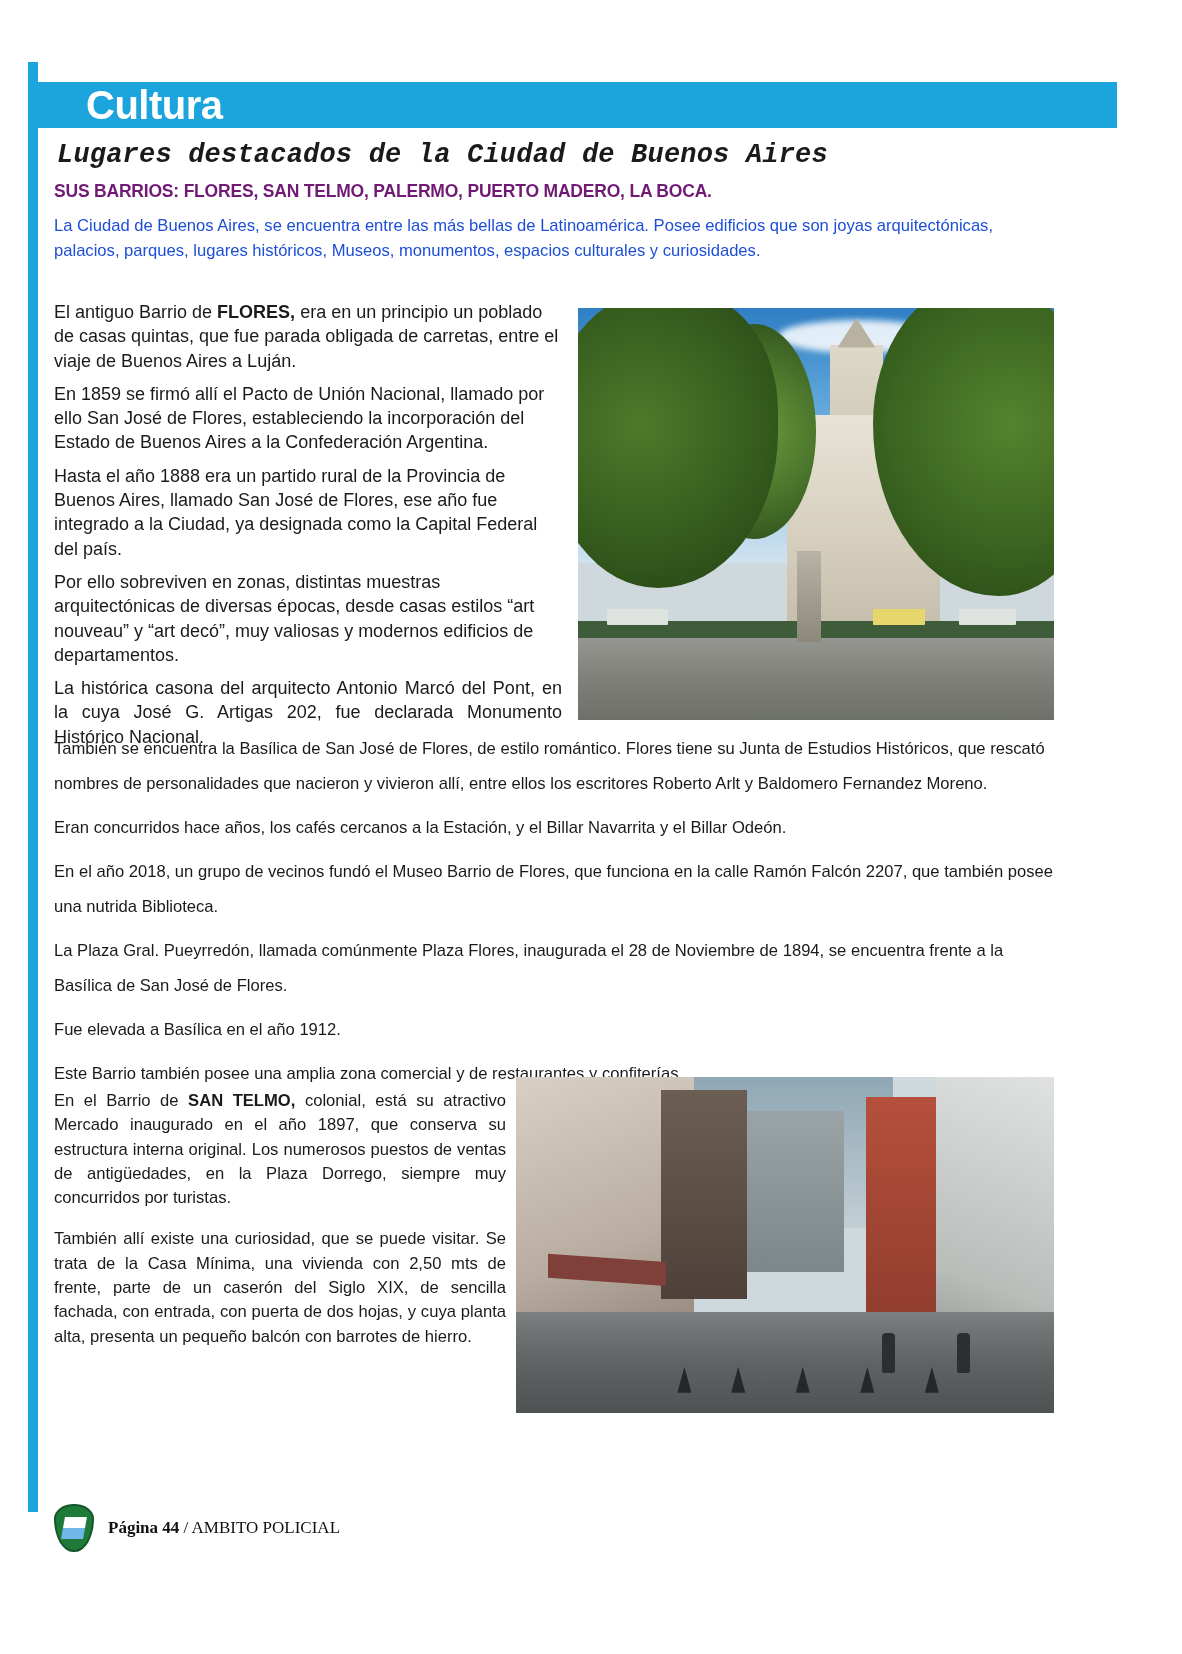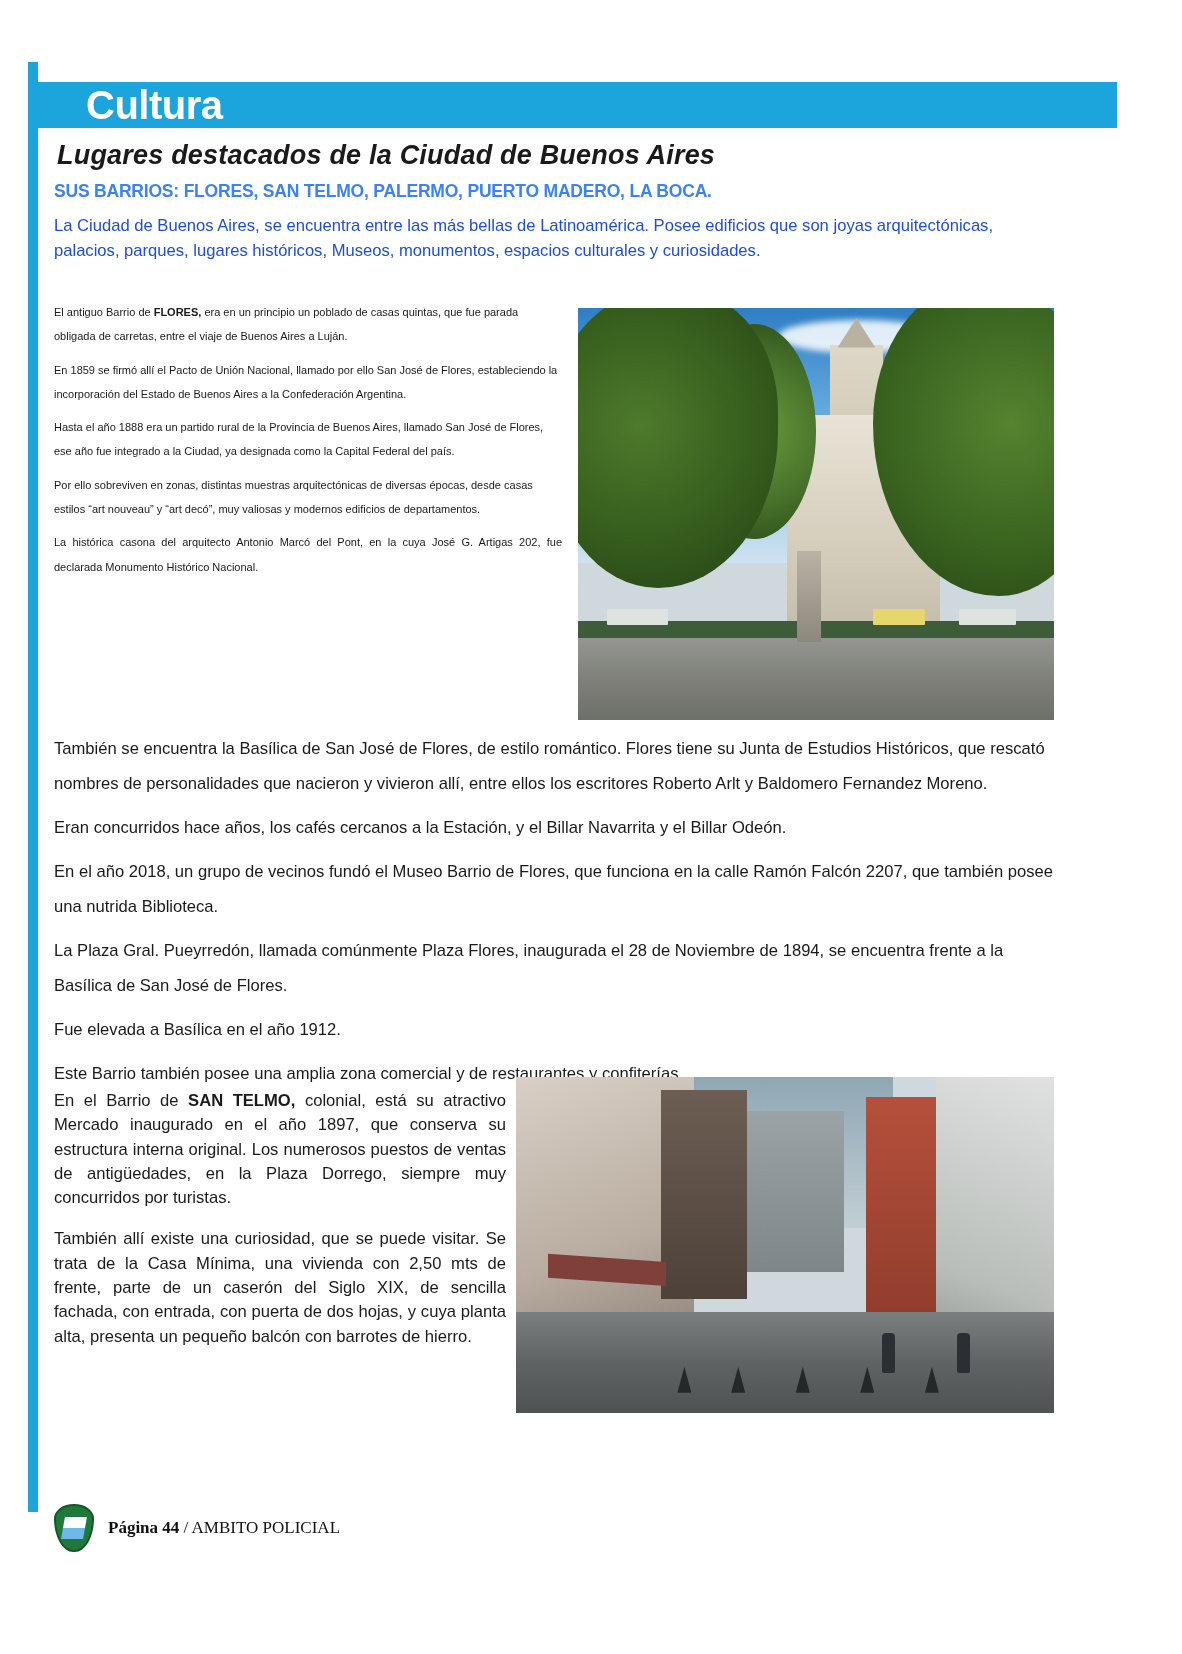--- a/index.html
+++ b/index.html
@@ -43,55 +43,55 @@
     color: #ffffff;
     letter-spacing: -0.5px;
     line-height: 52px;
   }
 
   
   .section-title {
     position: absolute;
     left: 57px;
     top: 140px;
-    font-family: Liberation Sans, sans-serif;
+    font-family: Liberation Mono, monospace;
     font-style: italic;
     font-weight: bold;
     font-size: 27px;
     color: #1a1a1a;
     letter-spacing: 0.2px;
   }
   .subsection-title {
     position: absolute;
     left: 54px;
     top: 181px;
     font-size: 17.5px;
     font-weight: bold;
-    color: #3b82f6;
+    color: #701a75;
     letter-spacing: -0.2px;
   }
 
   
   .intro {
     position: absolute;
     left: 54px;
     top: 213px;
     width: 1000px;
     font-size: 16.6px;
     line-height: 25px;
     color: #1d4ed8;
   }
 
   
   .col-left {
     position: absolute;
     left: 54px;
     top: 300px;
     width: 508px;
-    font-size: 11px;
+    font-size: 18px;
     line-height: 24.3px;
     color: #1a1a1a;
   }
   .col-left p {
     margin: 0 0 9px 0;
   }
 
   
   .full-block {
     position: absolute;

